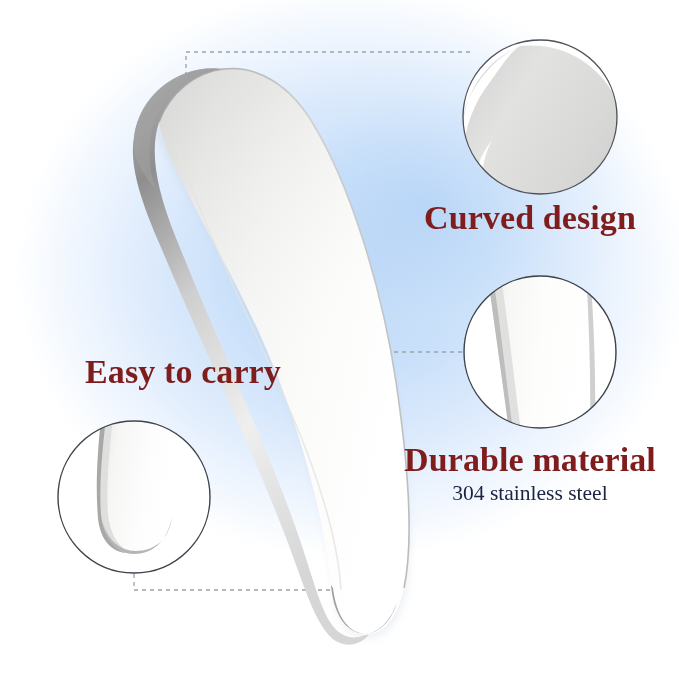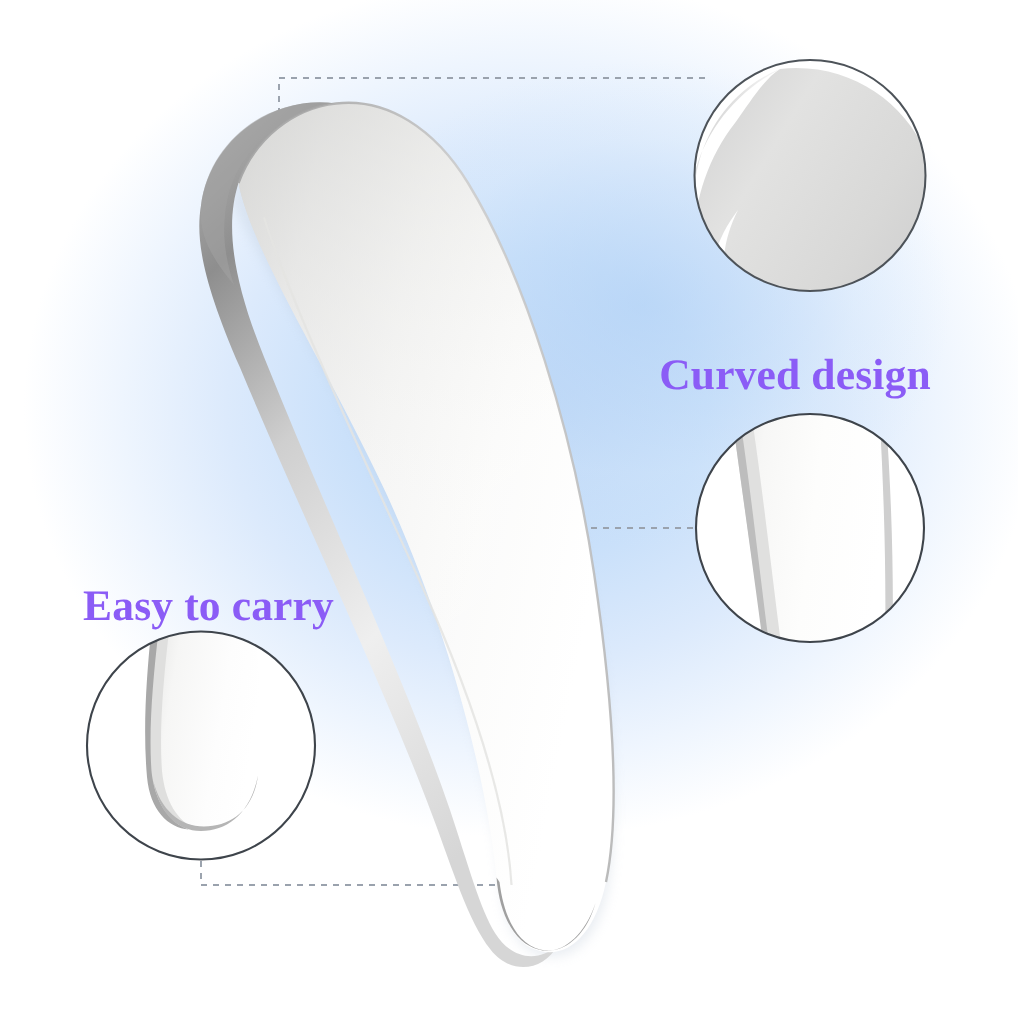--- a/index.html
+++ b/index.html
@@ -36,35 +36,34 @@
     overflow: visible;
   }
   .label-block {
     position: absolute;
     text-align: center;
     color: #141f47;
     line-height: 1.16;
     white-space: nowrap;
   }
   .label-title {
-    font-size: 29px;
+    font-size: 34px;
     font-weight: bold;
     letter-spacing: 0.1px;
-    color: #8b5cf6;
-    margin-top: 36px;
+    color: #7f1d1d;
   }
   .label-sub {
     font-size: 21.5px;
     font-weight: normal;
     color: #1b2342;
     margin-top: 2px;
   }
   #label-curved  { left: 388px; top: 198px;  width: 284px; }
   #label-durable { left: 388px; top: 440px;  width: 284px; }
-  #label-easy    { left: 0px;   top: 352px;  width: 278px; }
+  #label-easy    { left: 0px;   top: 352px;  width: 278px; padding-left: 44px; }
 </style>
 </head>
 <body>
 
 <div id="stage">
 
   <div id="bg-glow"></div>
   <div id="bg-glow2"></div>
 
   <svg class="layer" viewBox="0 0 679 679">
@@ -228,18 +227,22 @@
       <path d="M102,520 C106,542 118,554 134,554 C152,554 167,542 172,517
                C169,540 154,551 136,551 C120,551 107,540 102,520 Z" fill="#b5b5b5"></path>
     </g>
     <circle cx="134" cy="497" r="76" fill="none" stroke="#3e444b" stroke-width="1.4"></circle>
   </svg>
 
   <div class="label-block" id="label-curved">
     <div class="label-title">Curved design</div>
   </div>
 
+  <div class="label-block" id="label-durable">
+    <div class="label-title">Durable material</div>
+    <div class="label-sub">304 stainless steel</div>
+  </div>
 
   <div class="label-block" id="label-easy">
     <div class="label-title">Easy to carry</div>
   </div>
 
 </div>
 
 </body></html>

